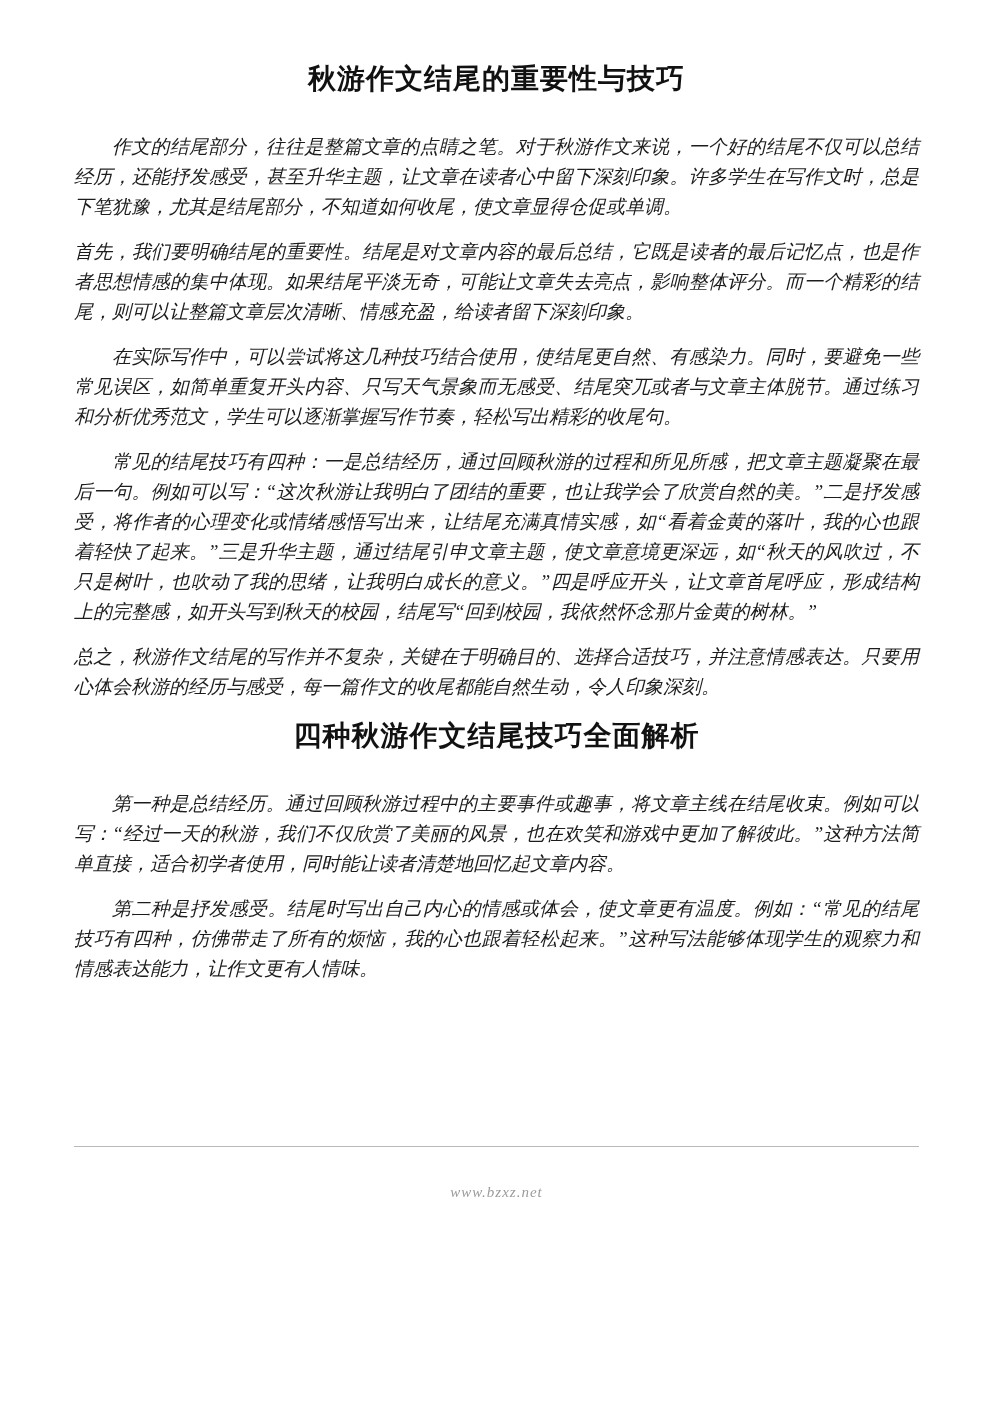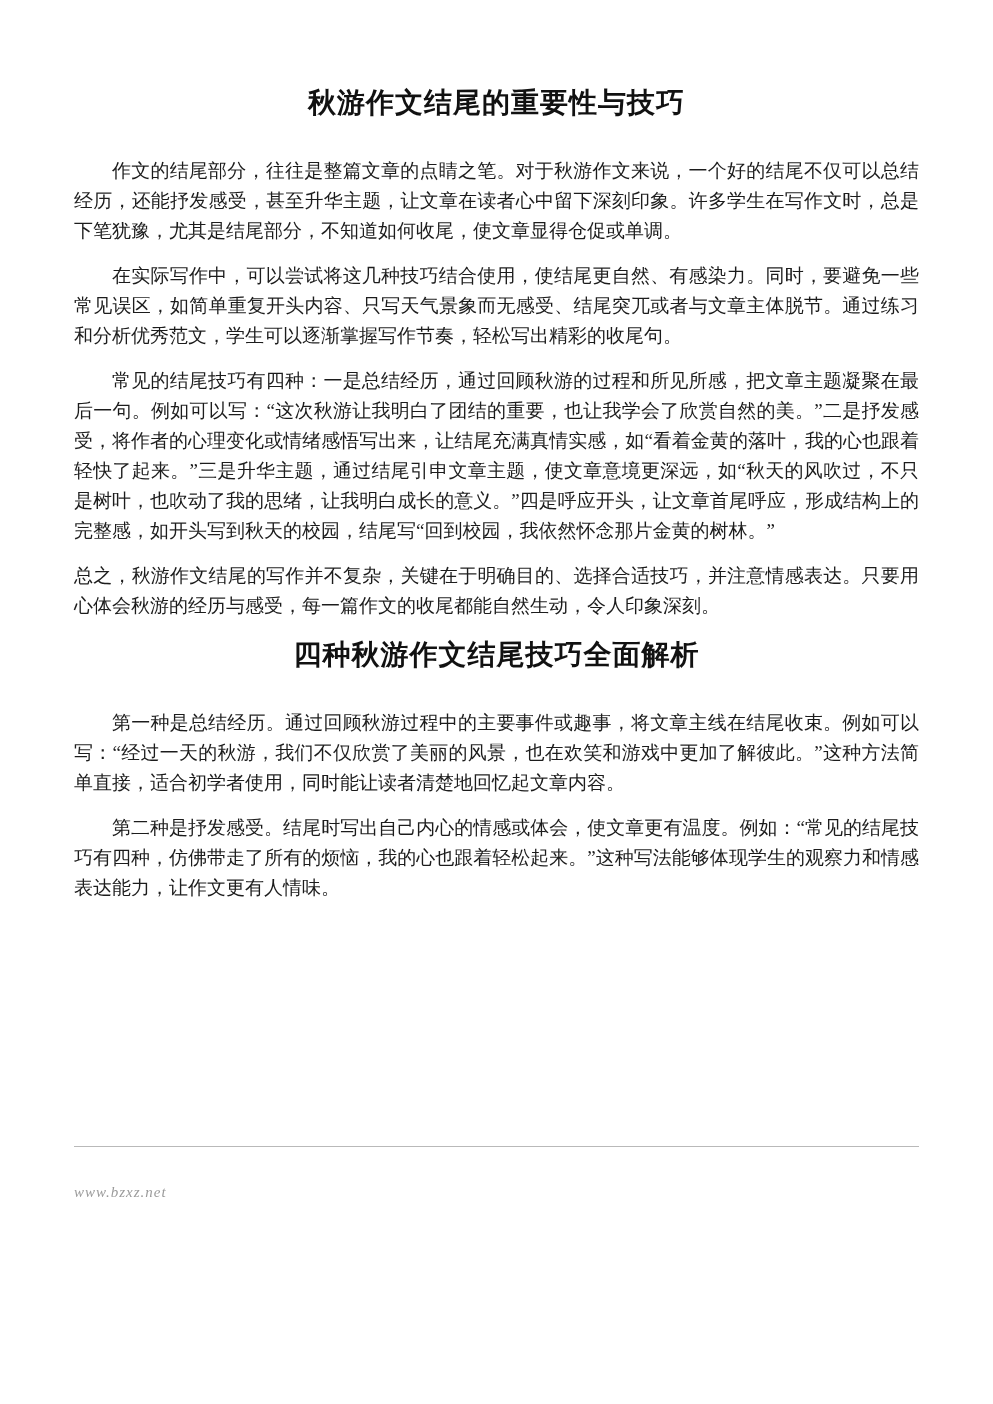--- a/index.html
+++ b/index.html
@@ -12,72 +12,74 @@
     height: 1404px;
     position: relative;
     font-family: "Liberation Serif", "DejaVu Serif", serif;
     color: #1c1c1c;
     overflow: hidden;
   }
   .page {
     box-sizing: border-box;
     width: 993px;
     height: 1237px;
-    padding: 84px 74px 0 74px;
+    padding: 60px 74px 0 74px;
     position: relative;
   }
   h1.article-title {
     font-size: 28px;
     font-weight: bold;
     text-align: center;
     margin: 0 0 34px 0;
     letter-spacing: 1px;
     color: #111111;
   }
   article.second h1.article-title {
   }
   article p {
     font-size: 19px;
     line-height: 30px;
     text-align: justify;
     margin: 0 0 15px 0;
     color: #1c1c1c;
+    font-style: italic;
   }
   article p.ind {
     text-indent: 2em;
   }
   footer.page-footer {
     position: absolute;
     left: 74px;
     right: 74px;
     bottom: 36px;
   }
   hr.footer-divider {
     border: none;
     border-top: 1px solid #b9b9b9;
     margin: 0 0 7px 0;
     height: 0;
   }
   .watermark {
-    text-align: left;
+    text-align: center;
     font-style: italic;
     font-size: 15px;
     color: #9b9b9b;
     letter-spacing: 1px;
     margin-top: 37px;
   }
 </style>
 </head>
 <body>
 
 <div class="page">
 
   <article class="first">
     <h1 class="article-title">秋游作文结尾的重要性与技巧</h1>
     <p class="ind">作文的结尾部分，往往是整篇文章的点睛之笔。对于秋游作文来说，一个好的结尾不仅可以总结经历，还能抒发感受，甚至升华主题，让文章在读者心中留下深刻印象。许多学生在写作文时，总是下笔犹豫，尤其是结尾部分，不知道如何收尾，使文章显得仓促或单调。</p>
+    <p>首先，我们要明确结尾的重要性。结尾是对文章内容的最后总结，它既是读者的最后记忆点，也是作者思想情感的集中体现。如果结尾平淡无奇，可能让文章失去亮点，影响整体评分。而一个精彩的结尾，则可以让整篇文章层次清晰、情感充盈，给读者留下深刻印象。</p>
     <p class="ind">在实际写作中，可以尝试将这几种技巧结合使用，使结尾更自然、有感染力。同时，要避免一些常见误区，如简单重复开头内容、只写天气景象而无感受、结尾突兀或者与文章主体脱节。通过练习和分析优秀范文，学生可以逐渐掌握写作节奏，轻松写出精彩的收尾句。</p>
     <p class="ind">常见的结尾技巧有四种：一是总结经历，通过回顾秋游的过程和所见所感，把文章主题凝聚在最后一句。例如可以写：“这次秋游让我明白了团结的重要，也让我学会了欣赏自然的美。”二是抒发感受，将作者的心理变化或情绪感悟写出来，让结尾充满真情实感，如“看着金黄的落叶，我的心也跟着轻快了起来。”三是升华主题，通过结尾引申文章主题，使文章意境更深远，如“秋天的风吹过，不只是树叶，也吹动了我的思绪，让我明白成长的意义。”四是呼应开头，让文章首尾呼应，形成结构上的完整感，如开头写到秋天的校园，结尾写“回到校园，我依然怀念那片金黄的树林。”</p>
     <p>总之，秋游作文结尾的写作并不复杂，关键在于明确目的、选择合适技巧，并注意情感表达。只要用心体会秋游的经历与感受，每一篇作文的收尾都能自然生动，令人印象深刻。</p>
   </article>
 
   <article class="second">
     <h1 class="article-title">四种秋游作文结尾技巧全面解析</h1>
     <p class="ind">第一种是总结经历。通过回顾秋游过程中的主要事件或趣事，将文章主线在结尾收束。例如可以写：“经过一天的秋游，我们不仅欣赏了美丽的风景，也在欢笑和游戏中更加了解彼此。”这种方法简单直接，适合初学者使用，同时能让读者清楚地回忆起文章内容。</p>
     <p class="ind">第二种是抒发感受。结尾时写出自己内心的情感或体会，使文章更有温度。例如：“常见的结尾技巧有四种，仿佛带走了所有的烦恼，我的心也跟着轻松起来。”这种写法能够体现学生的观察力和情感表达能力，让作文更有人情味。</p>
   </article>

